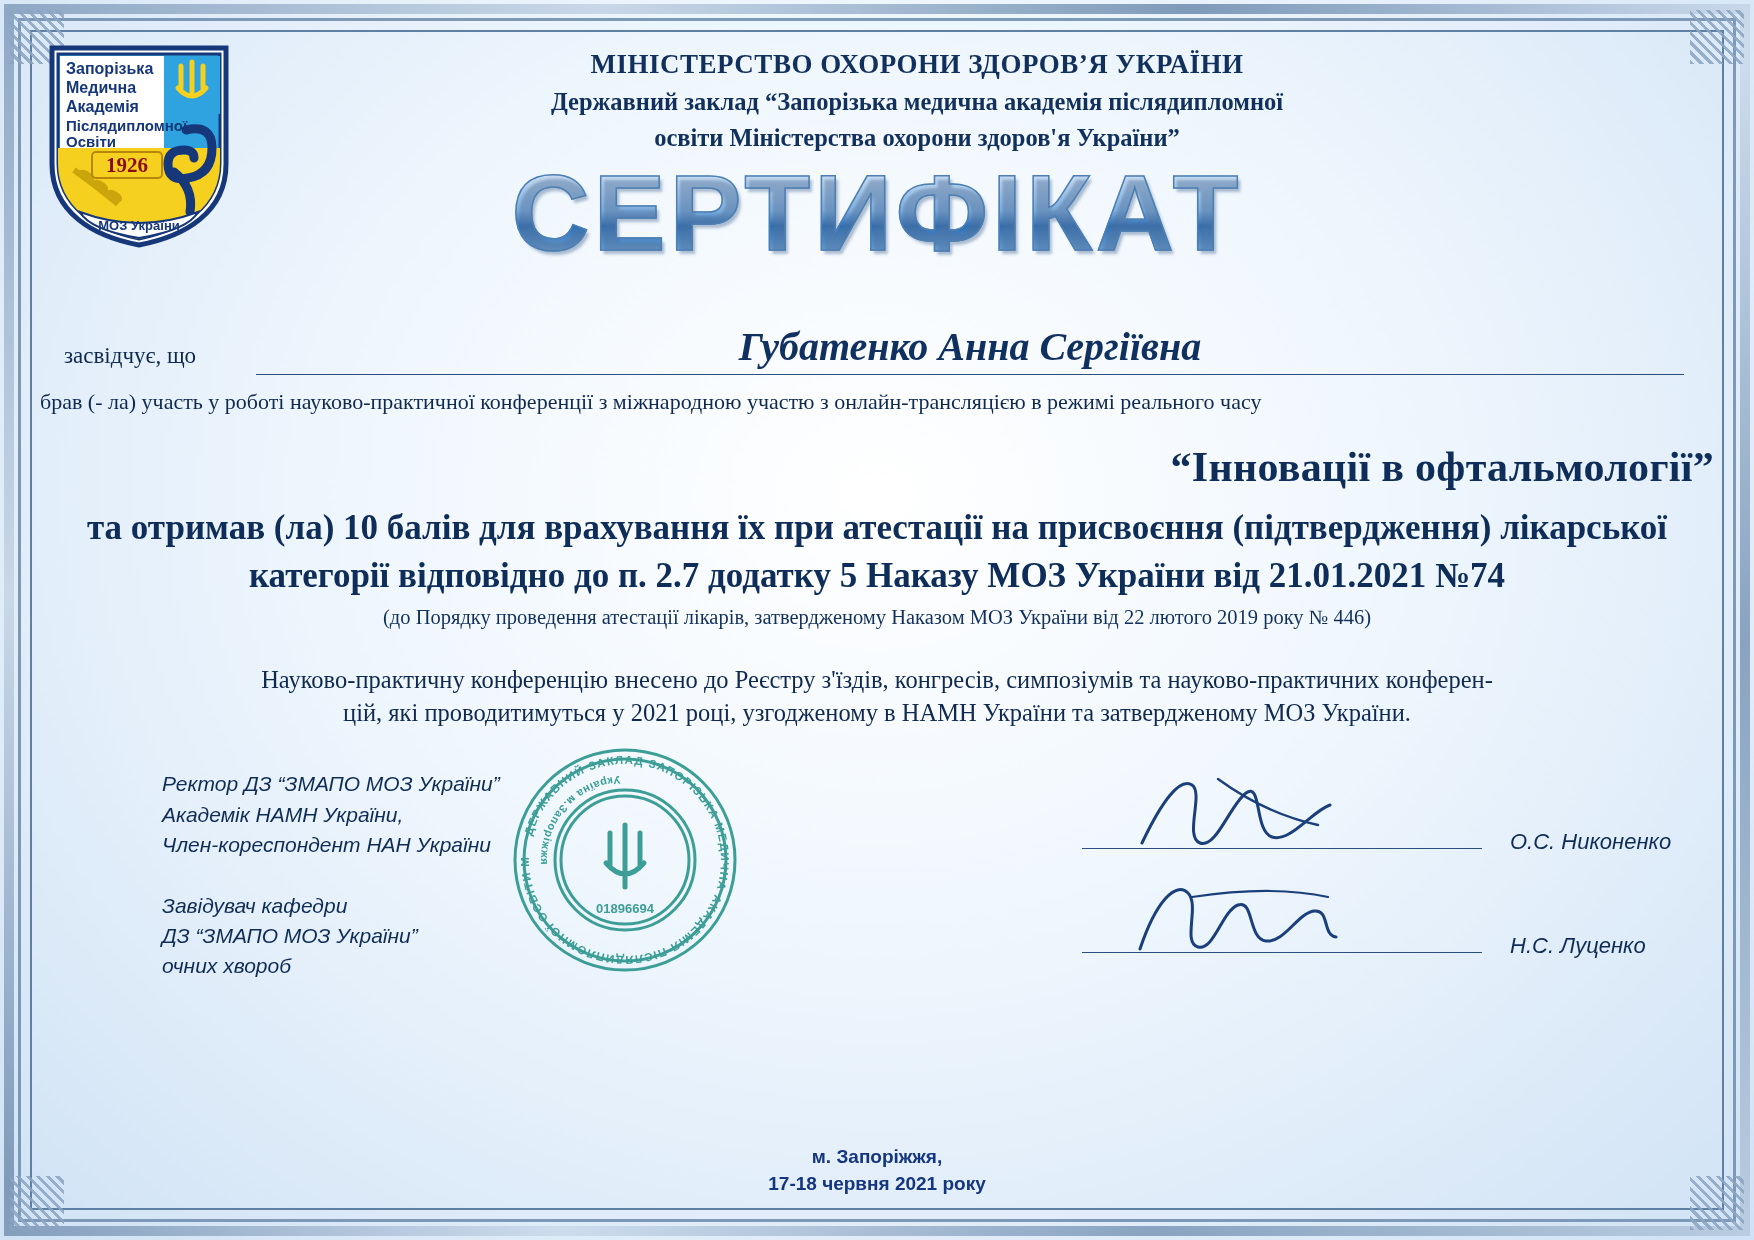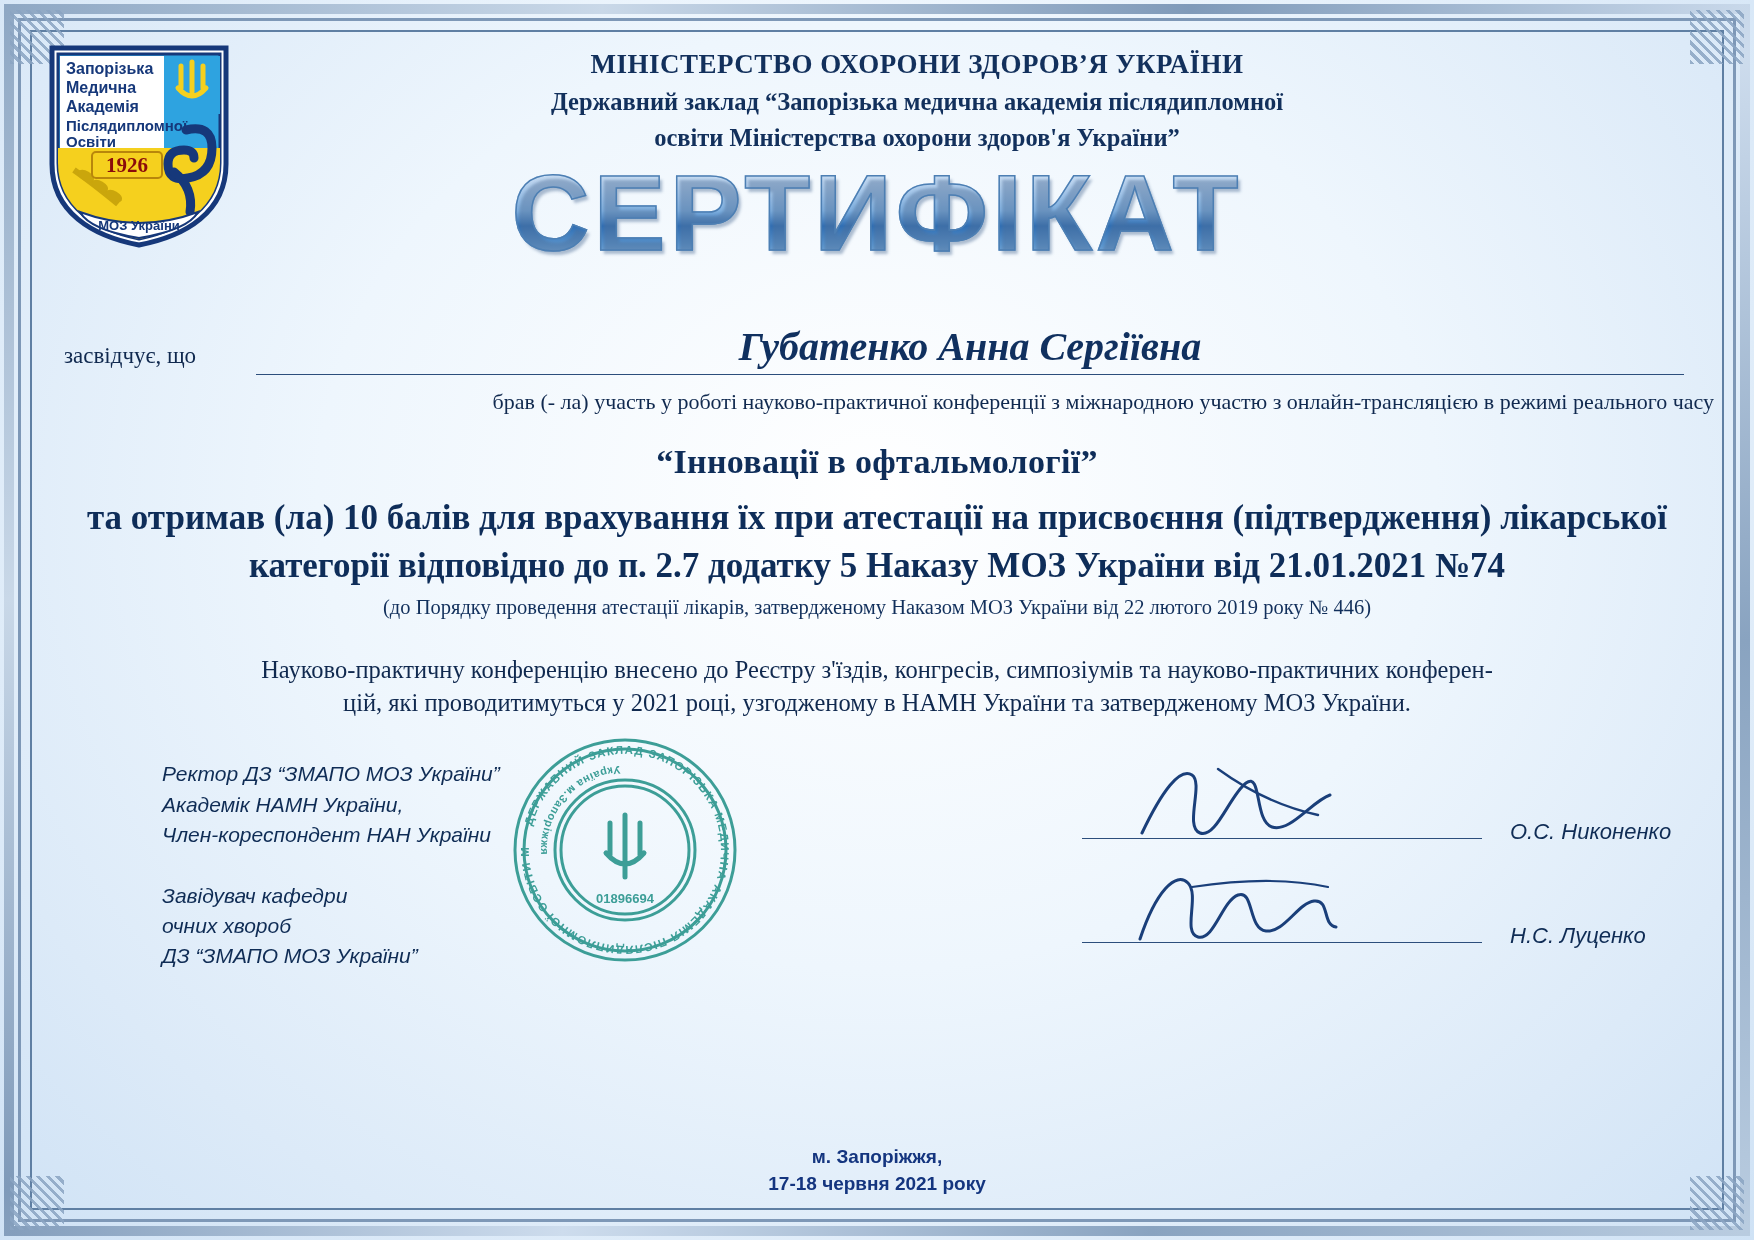--- a/index.html
+++ b/index.html
@@ -141,30 +141,30 @@
   .name {
     font-size: 40px;
     font-style: italic;
     font-weight: bold;
     color: #10305f;
     padding-bottom: 4px;
     display: block;
   }
 
   .participation {
-    text-align: right;
+    text-align: left;
     font-size: 22px;
     color: #10294f;
     margin-top: 12px;
     line-height: 1.35;
   }
 
   .conf-title {
-    text-align: center;
-    font-size: 34px;
+    text-align: right;
+    font-size: 42px;
     font-weight: bold;
     color: #0e2d59;
     margin-top: 26px;
     letter-spacing: .3px;
   }
 
   .points {
     text-align: center;
     font-size: 35px;
     font-weight: bold;
@@ -343,22 +343,22 @@
     <div class="registry">Науково-практичну конференцію внесено до Реєстру з'їздів, конгресів, симпозіумів та науково-практичних конферен-</div>
     <div class="registry" style="margin-top:0;">цій, які проводитимуться у 2021 році, узгодженому в НАМН України та затвердженому  МОЗ України.</div>
 
     <div class="sign-area">
 
       <div class="sign-left">
         <div>Ректор ДЗ “ЗМАПО МОЗ України”</div>
         <div>Академік НАМН України,</div>
         <div>Член-кореспондент НАН України</div>
         <div class="group2">Завідувач кафедри</div>
+        <div>ДЗ “ЗМАПО МОЗ України”</div>
         <div>очних хвороб</div>
-        <div>ДЗ “ЗМАПО МОЗ України”</div>
       </div>
 
       <svg class="stamp" viewBox="0 0 230 230" xmlns="http://www.w3.org/2000/svg">
         <defs>
           <path id="stampOuterPath" d="M115,115 m-96,0 a96,96 0 1,1 192,0 a96,96 0 1,1 -192,0"></path>
           <path id="stampInnerPath" d="M115,115 m84,0 a84,84 0 1,0 -168,0 a84,84 0 1,0 168,0"></path>
         </defs>
         <g fill="none" stroke="#1e8f86" stroke-width="3">
           <circle cx="115" cy="115" r="110"></circle>
           <circle cx="115" cy="115" r="101"></circle>

